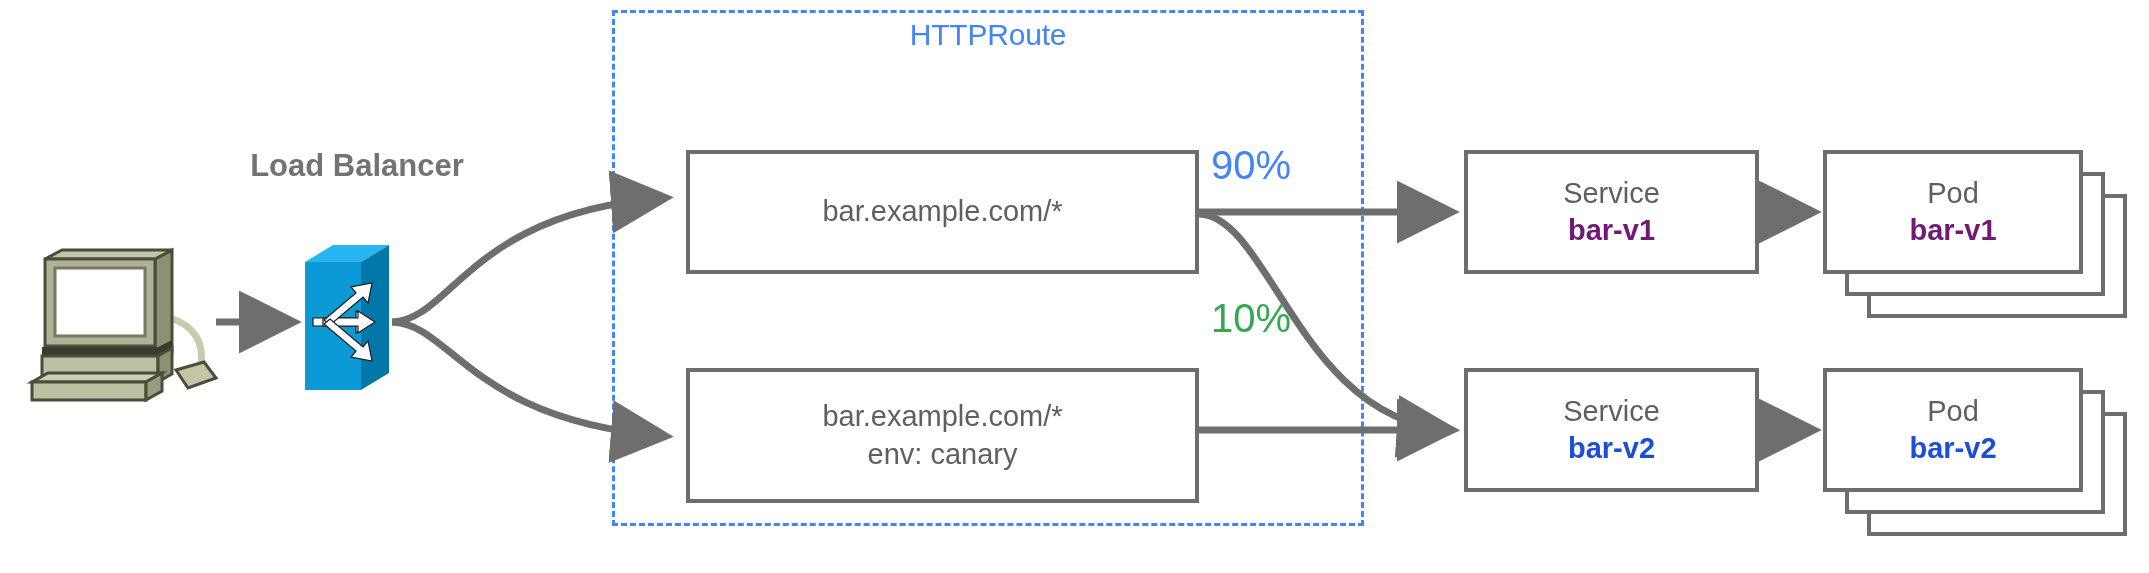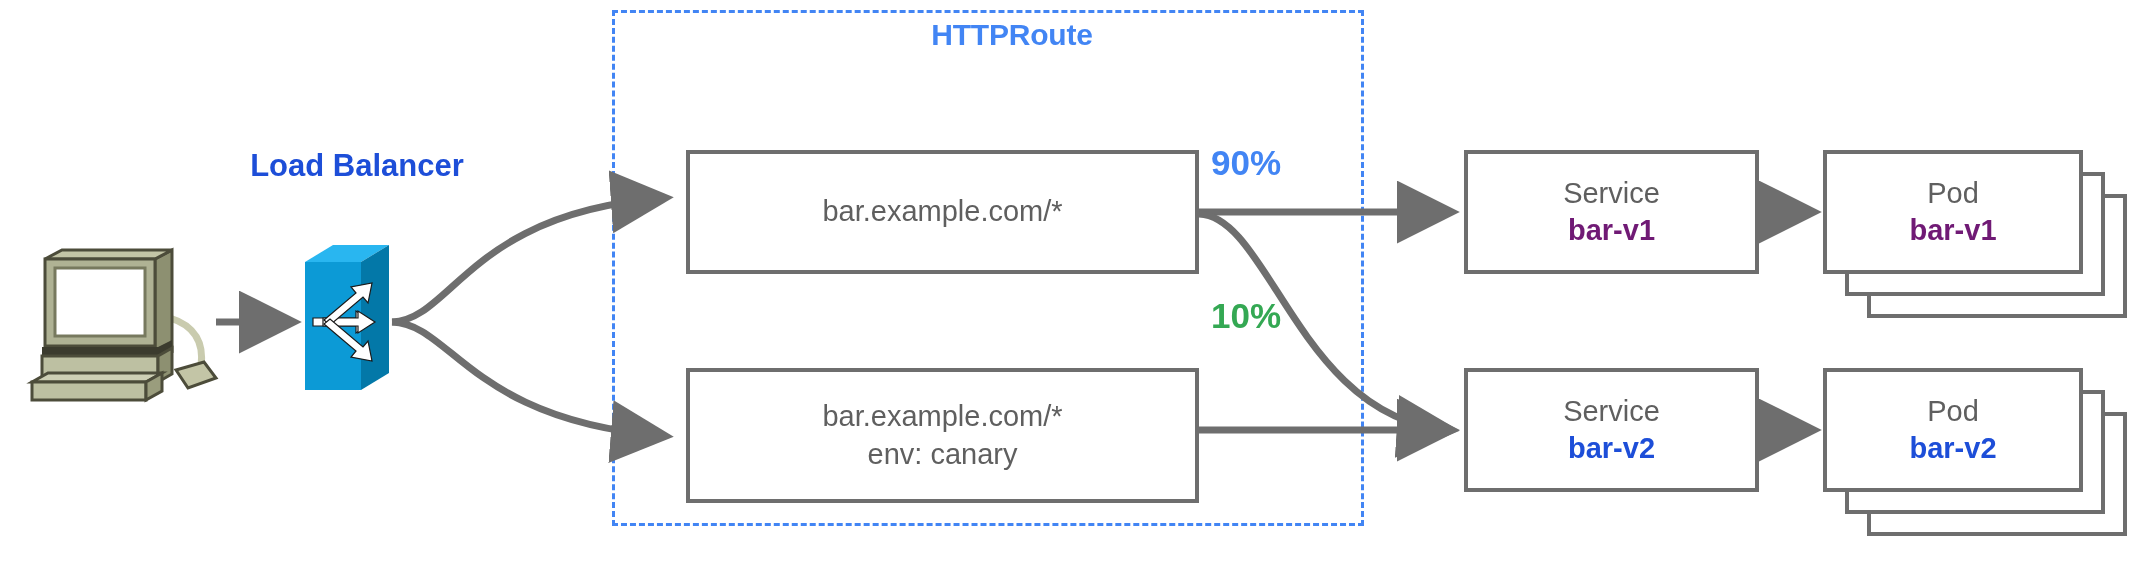--- a/index.html
+++ b/index.html
@@ -28,25 +28,24 @@
     height: 516px;
     border: 3px dashed #4285F4;
     box-sizing: border-box;
   }
   #httproute-label {
     left: 612px;
     top: 18px;
     width: 752px;
     text-align: center;
     color: #4285F4;
-    font-weight: bold;
+    font-weight: normal;
     font-size: 30px;
     line-height: 1.15;
     letter-spacing: -0.2px;
-    margin-left: 24px;
   }
   #httproute-label .ln { display: block; }
 
   
   .node-box {
     border: 4px solid #6e6e6e;
     background: #ffffff;
     box-sizing: border-box;
     display: flex;
     flex-direction: column;
@@ -89,27 +88,27 @@
     align-items: center; justify-content: center;
     text-align: center;
     color: #5f5f5f; font-size: 29px; line-height: 1.28;
   }
   .pod-card.front .line2 { font-weight: bold; }
 
   
   #load-balancer-label {
     left: 192px; top: 148px; width: 330px;
     text-align: center;
-    color: #1d4ed8;
+    color: #737373;
     font-weight: bold;
     font-size: 31px;
   }
   .pct-label {
-    font-weight: bold;
-    font-size: 35px;
+    font-weight: normal;
+    font-size: 40px;
   }
   #pct-primary { left: 1211px; top: 143px; color: #4285F4; }
   #pct-canary  { left: 1211px; top: 296px; color: #34A853; }
 
   
   #edges-svg, #computer-svg, #lb-svg {
     position: absolute;
     left: 0; top: 0;
     width: 2149px; height: 573px;
     pointer-events: none;

